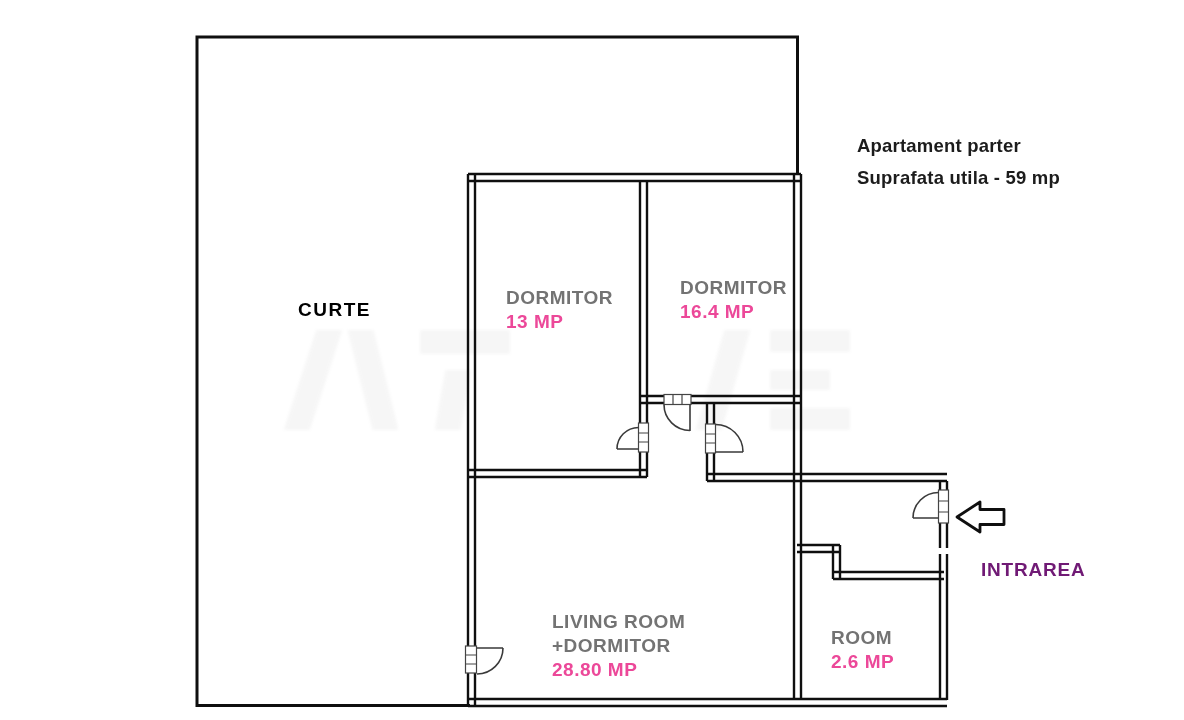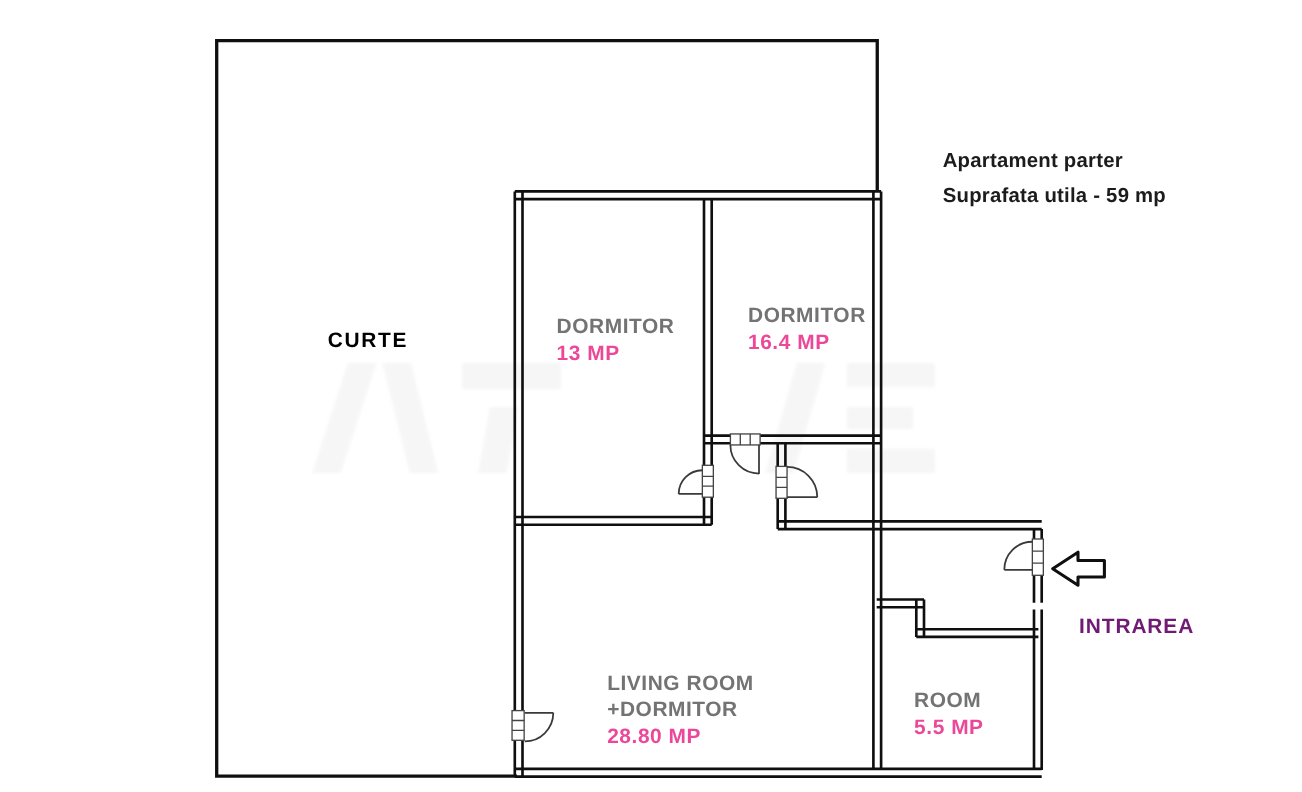--- a/index.html
+++ b/index.html
@@ -197,21 +197,21 @@
   </div>
 
   <div class="label" style="left:552px; top:610px;">
     <div class="room-name">LIVING ROOM</div>
     <div class="room-name">+DORMITOR</div>
     <div class="room-area">28.80 MP</div>
   </div>
 
   <div class="label" style="left:831px; top:626px;">
     <div class="room-name">ROOM</div>
-    <div class="room-area">5.5 MP</div>
+    <div class="room-area">2.6 MP</div>
   </div>
 
   <div class="entrance-label">INTRAREA</div>
 
   <div class="info-block">
     <div>Apartament parter</div>
     <div>Suprafata utila - 59 mp</div>
   </div>
 
 </div>

